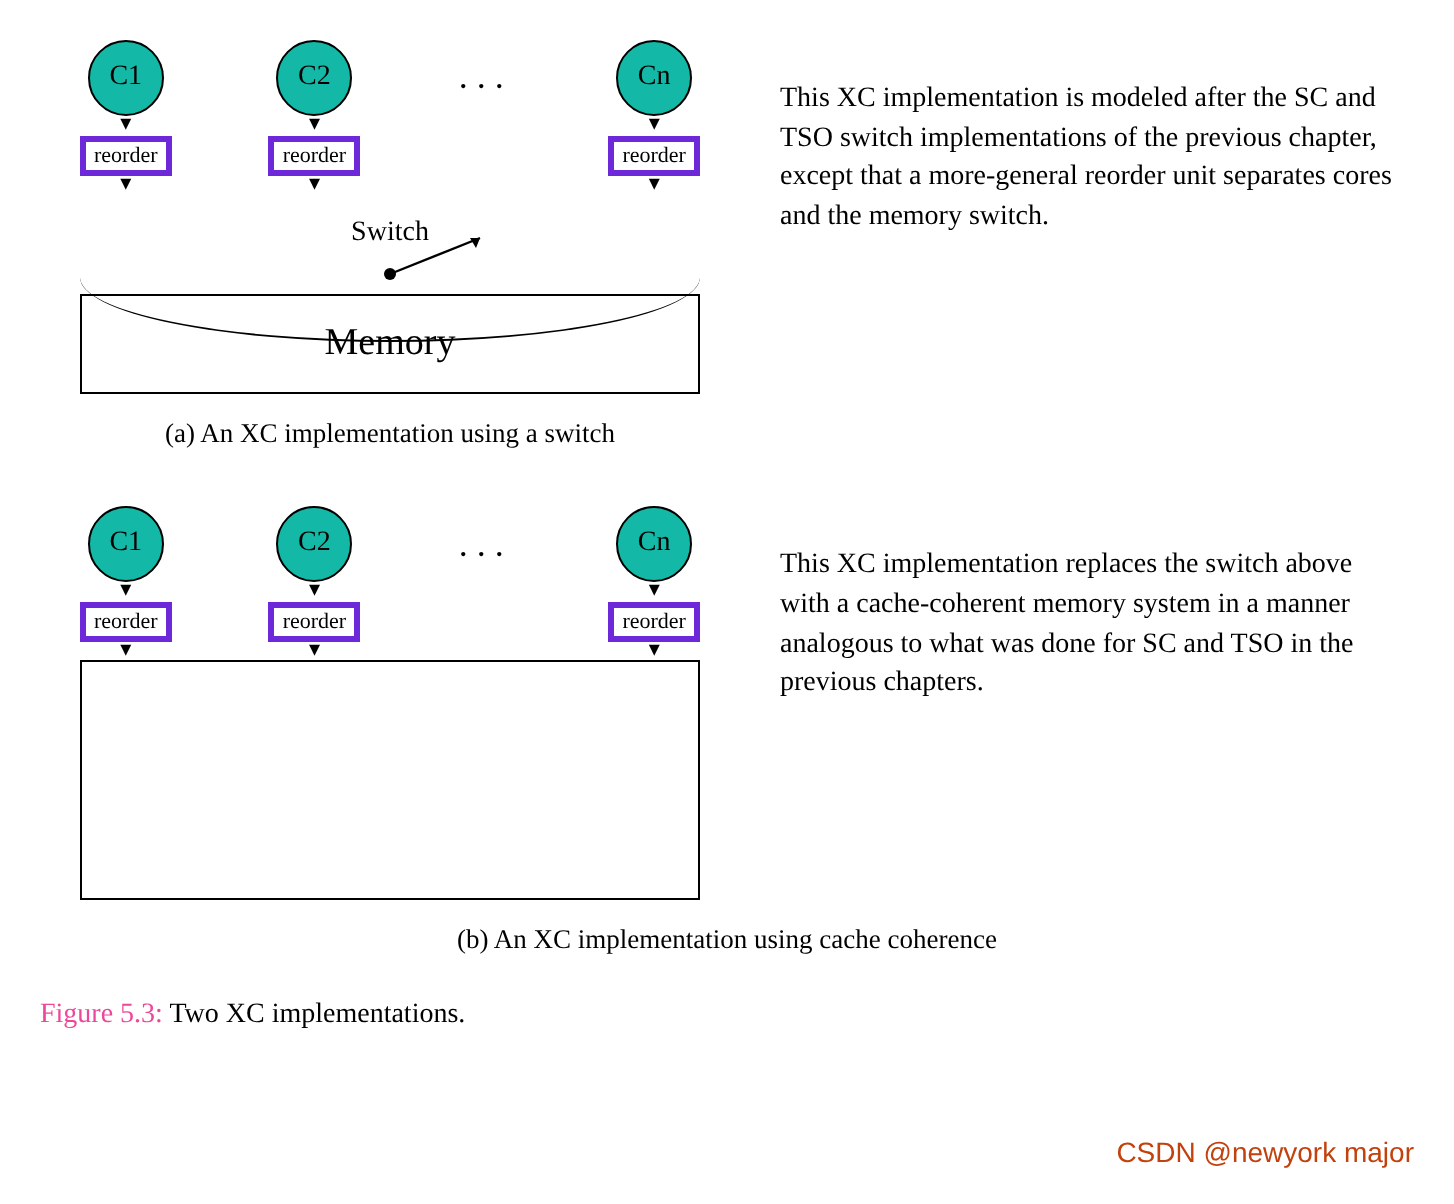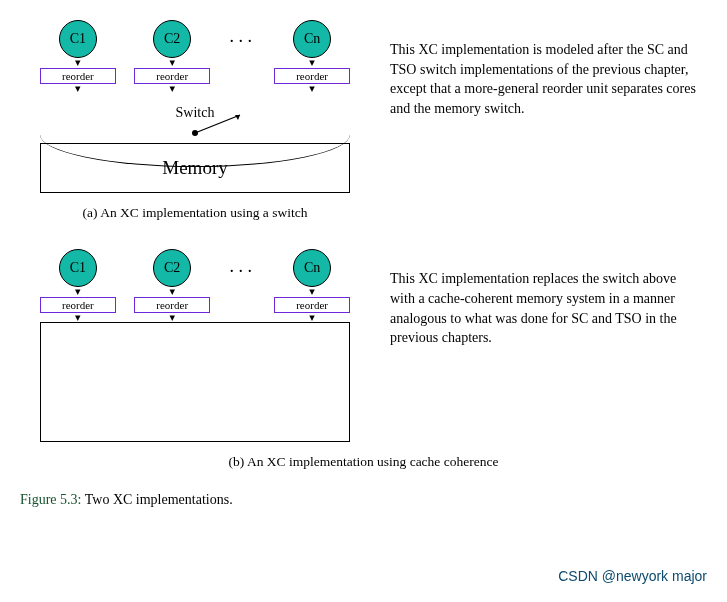--- a/index.html
+++ b/index.html
@@ -48,23 +48,23 @@
     justify-content: center;
     font-size: 14px;
     background: #14b8a6;
   }
   .arrow-down {
     font-size: 11px;
     line-height: 0.7;
     margin: 1px 0;
   }
   .reorder-box {
-    border: 1px solid #6d28d9;
+    border: 3px solid #6d28d9;
     font-size: 11px;
-    padding: 1px 21px;
+    padding: 1px 4px;
     background: white;
   }
   .dots {
     font-size: 18px;
     letter-spacing: 3px;
     padding-bottom: 30px;
   }
   .switch-area {
     position: relative;
     height: 50px;
@@ -120,27 +120,27 @@
     text-align: center;
     font-size: 13.5px;
     margin: 12px 0 18px 0;
     width: 100%;
   }
   .figure-caption {
     font-size: 14px;
     margin-top: 22px;
   }
   .fig-num {
-    color: #14532d;
+    color: #ec4899;
   }
   .watermark {
     position: absolute;
     bottom: 18px;
     right: 20px;
-    color: #0c4a6e;
+    color: #c2410c;
     font-size: 14px;
     font-family: sans-serif;
   }
 </style>
 </head>
 <body>
 
 <div class="panel">
   <div class="diagram-area">
     <div class="cores-row">

